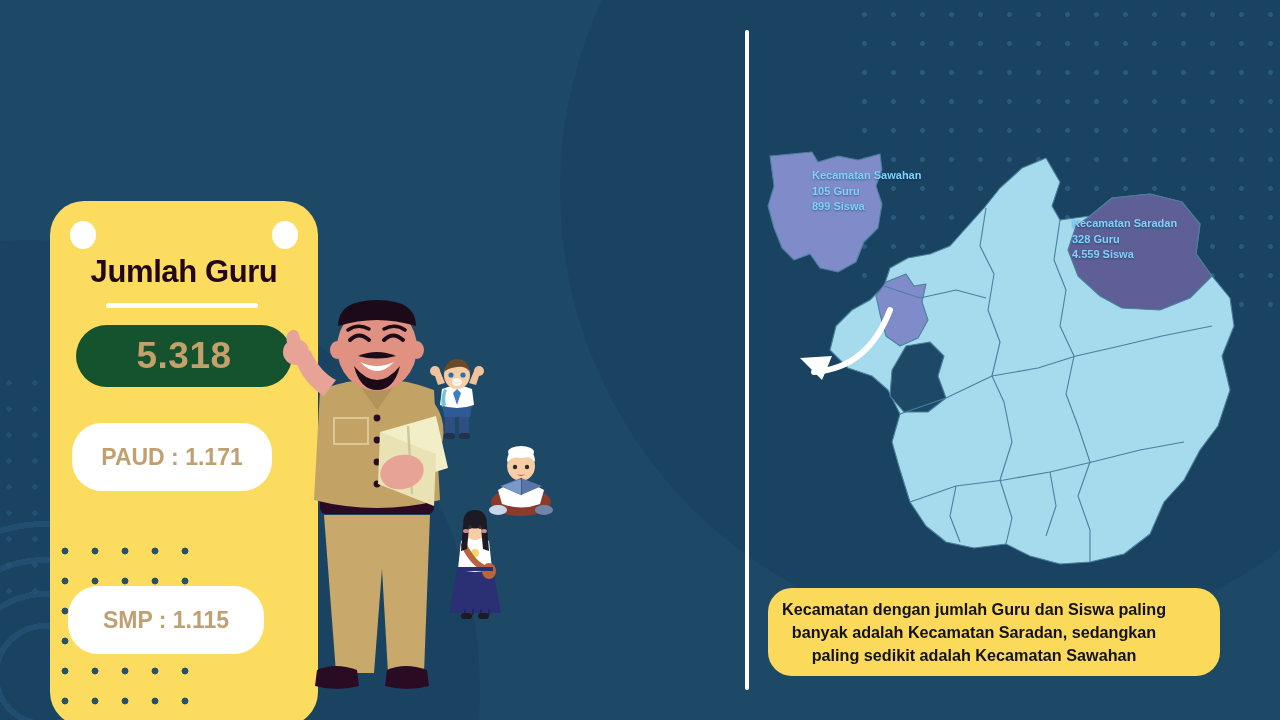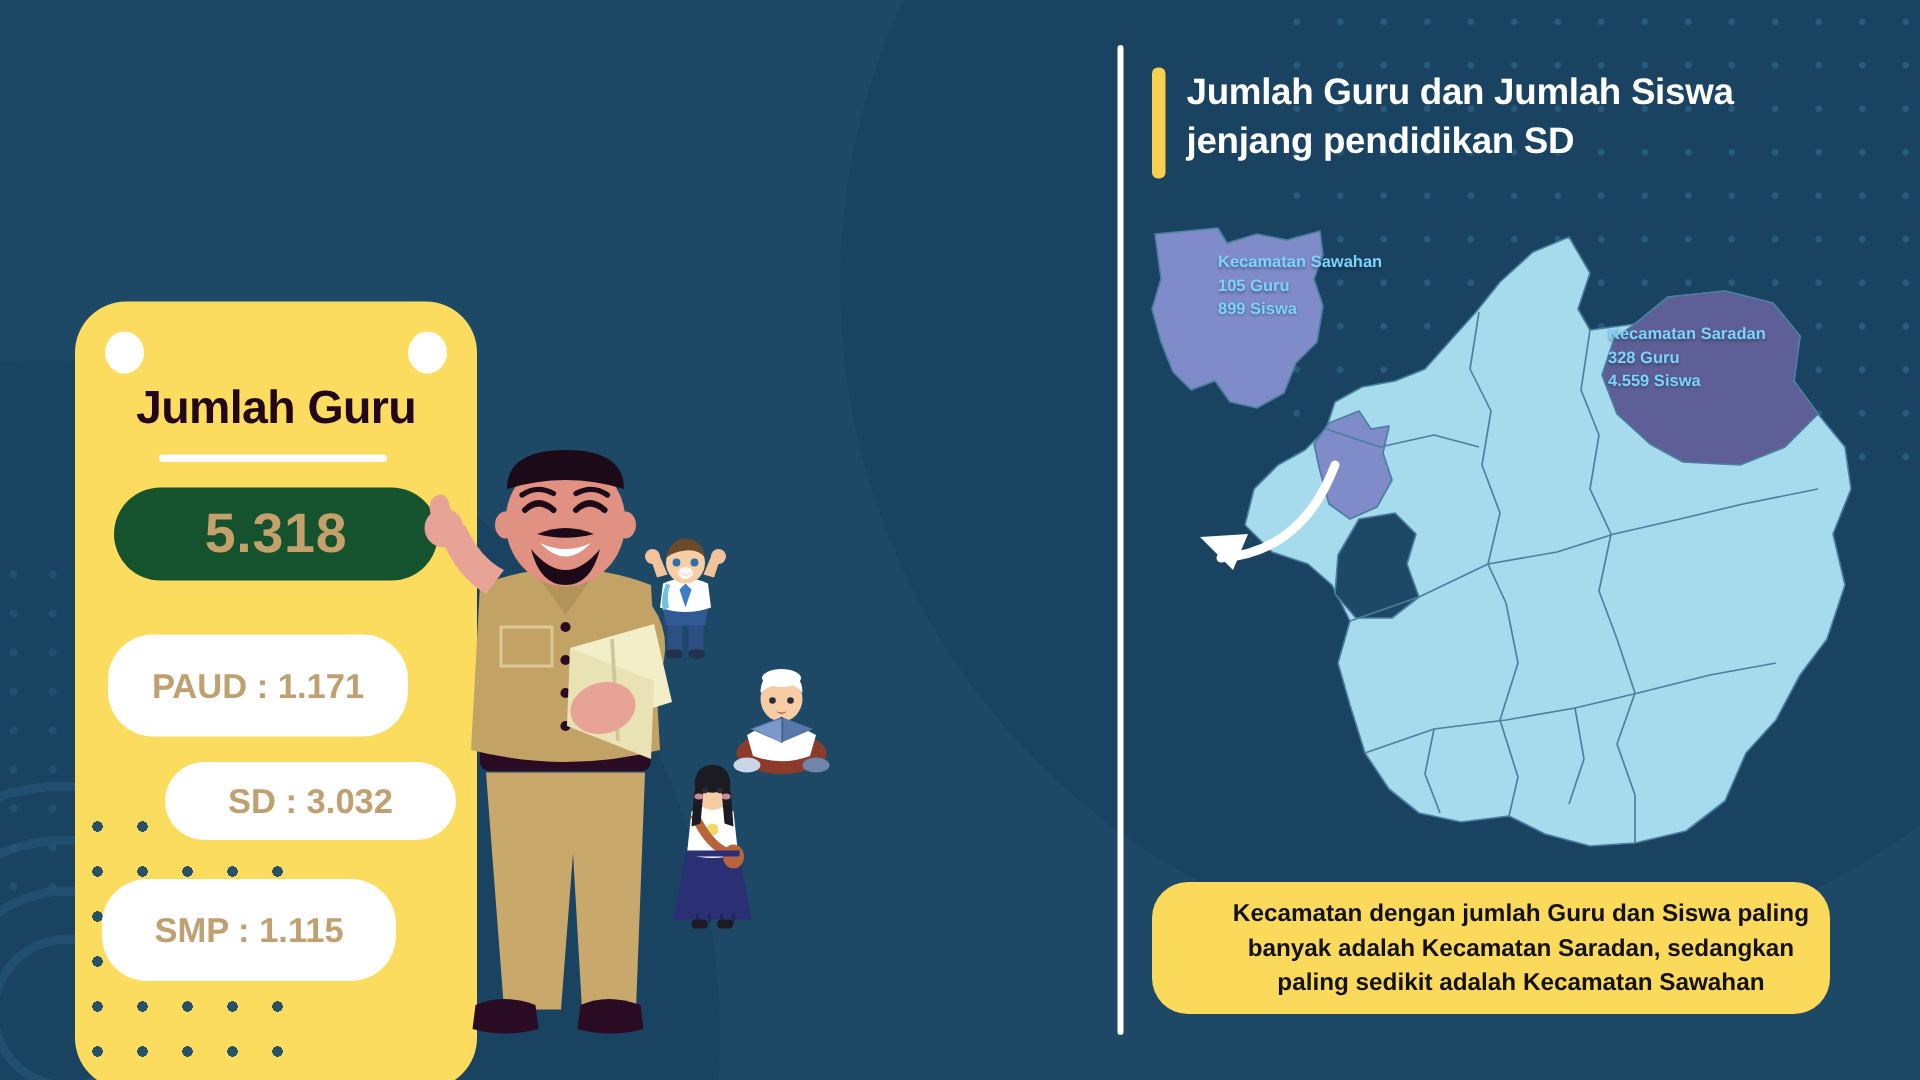--- a/index.html
+++ b/index.html
@@ -206,21 +206,21 @@
 
   
   #caption-box {
     position: absolute;
     left: 768px; top: 588px;
     width: 452px; height: 88px;
     background: #fbd95b;
     border-radius: 24px;
     display: flex;
     align-items: center;
-    justify-content: flex-end;
+    justify-content: flex-start;
     padding: 0 14px;
   }
   #caption-text {
     color: #12121a;
     font-weight: bold;
     font-size: 16.2px;
     line-height: 1.42;
     text-align: center;
     white-space: pre-line;
   }
@@ -230,37 +230,31 @@
 
 <div id="stage">
 
   <div class="bg-sweep-right"></div>
   <div class="bg-sweep-left"></div>
   <div class="bg-dots-tr"></div>
   <div class="bg-rings"></div>
   <div class="bg-dotcloud-bl"></div>
 
 
-  <div class="heading" id="heading-right">
-    <div class="bar"></div>
-    <div class="htext">Jumlah Guru dan Jumlah Siswa
-jenjang pendidikan SD</div>
-  </div>
 
   <div class="divider"></div>
 
   <div class="card" id="card-guru">
     <div class="dotfield"></div>
     <div class="punch" style="left:20px;  top:20px;"></div>
     <div class="punch" style="right:20px; top:20px;"></div>
     <div class="card-title">Jumlah Guru</div>
     <div class="title-rule"></div>
     <div class="big-pill">5.318</div>
     <div class="pill" id="pill-guru-0">PAUD : 1.171</div>
-    <div class="pill" id="pill-guru-1">SD : 3.032</div>
     <div class="pill" id="pill-guru-2">SMP : 1.115</div>
   </div>
 
 
   <svg class="illus" id="student-boy" viewBox="0 0 66 90">
     <g>
       <path d="M14 30 L10 18 L16 16 L21 28 Z" fill="#f2c39a"></path>
       <path d="M52 30 L56 18 L50 16 L45 28 Z" fill="#f2c39a"></path>
       <circle cx="11" cy="16" r="5" fill="#f2c39a"></circle>
       <circle cx="55" cy="16" r="5" fill="#f2c39a"></circle>

